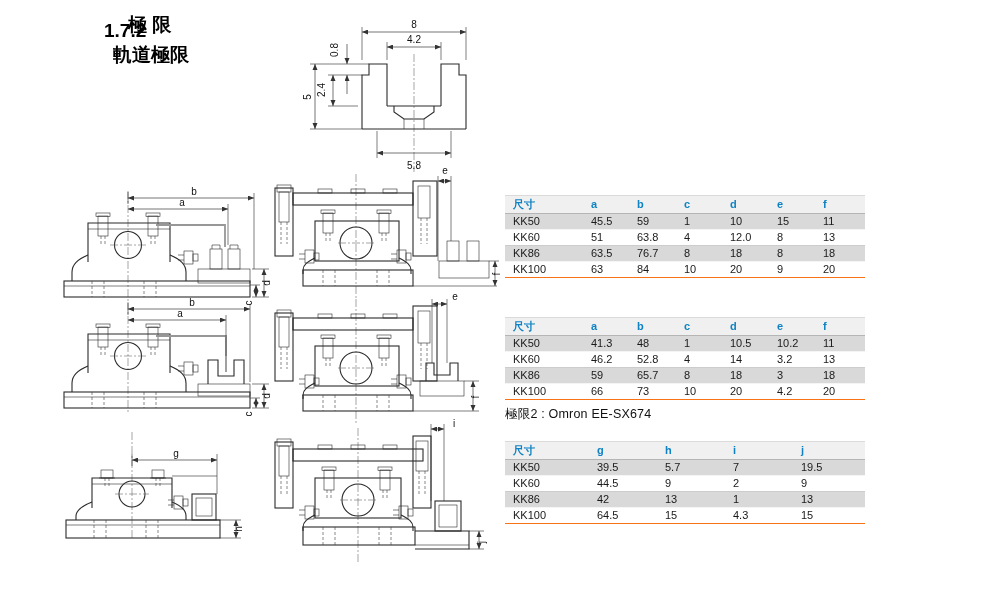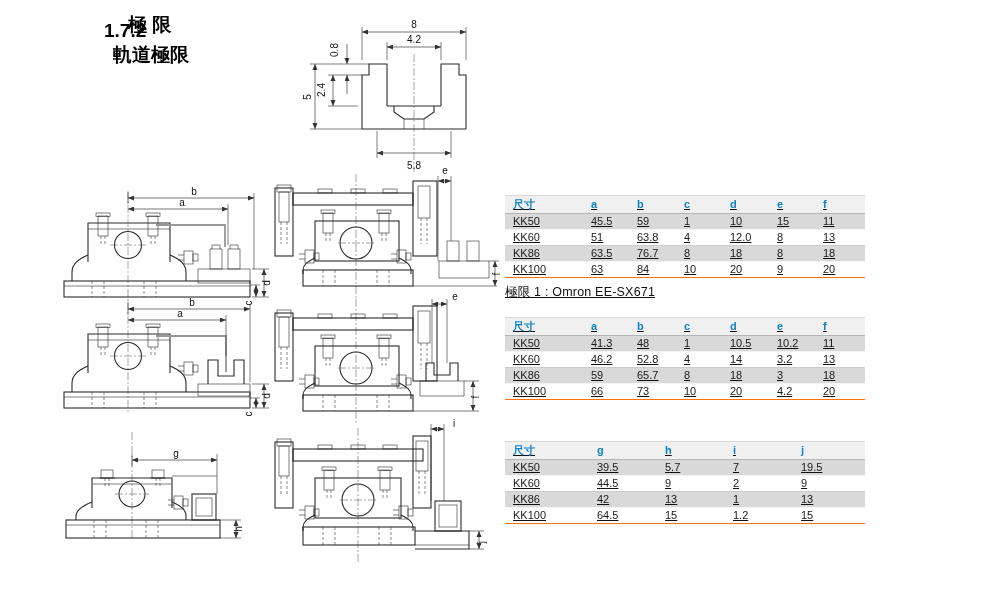--- a/index.html
+++ b/index.html
@@ -8,21 +8,21 @@
     width:989px; height:609px; background:#ffffff; position:relative;
     font-family:"Liberation Sans", sans-serif; color:#111; overflow:hidden;
   }
   .abs { position:absolute; }
   .heading { font-size:19px; font-weight:bold; color:#000; white-space:pre; }
   #sec-num { left:74px; top:20px;margin-left:30px; }
   #sec-title { left:128px; top:12px; }
   #sub-title { left:113px; top:42px; }
 
   
-  .tblock { width:362px;text-decoration:underline; }
+  .tblock { width:362px; }
   .dtable { border-collapse:collapse; table-layout:fixed; width:360px; font-size:11px; color:#1a1a1a; }
   .dtable th, .dtable td {
     height:15px; line-height:15px; padding:0 2px 0 4px; text-align:left;
     white-space:nowrap; overflow:hidden; font-weight:normal;
   }
   .dtable th:first-child, .dtable td:first-child { padding-left:8px; }
   .dtable thead th {
     color:var(--accent-blue); font-weight:bold; height:17px; line-height:17px;
     background:#f0f0f0; border-top:1px solid #dadada; border-bottom:1px solid #b5b5b5;
   }
@@ -401,21 +401,20 @@
         <td>KK100</td>
         <td>63</td>
         <td>84</td>
         <td>10</td>
         <td>20</td>
         <td>9</td>
         <td>20</td>
       </tr>
     </tbody>
   </table>
-  <div class="tcap">極限 1 : Omron EE-SX671</div>
 </div>
 
 <div class="abs tblock" style="left:505px; top:317px">
   <table class="dtable">
     <colgroup>
         <col style="width:82px">
         <col style="width:46px">
         <col style="width:47px">
         <col style="width:46px">
         <col style="width:47px">
@@ -465,20 +464,21 @@
         <td>KK100</td>
         <td>66</td>
         <td>73</td>
         <td>10</td>
         <td>20</td>
         <td>4.2</td>
         <td>20</td>
       </tr>
     </tbody>
   </table>
+  <div class="tcap">極限2 : Omron EE-SX674</div>
 </div>
 
 <div class="abs tblock" style="left:505px; top:441px">
   <table class="dtable">
     <colgroup>
         <col style="width:88px">
         <col style="width:68px">
         <col style="width:68px">
         <col style="width:68px">
         <col style="width:68px">
@@ -511,18 +511,18 @@
         <td>KK86</td>
         <td>42</td>
         <td>13</td>
         <td>1</td>
         <td>13</td>
       </tr>
       <tr>
         <td>KK100</td>
         <td>64.5</td>
         <td>15</td>
-        <td>1.2</td>
+        <td>4.3</td>
         <td>15</td>
       </tr>
     </tbody>
   </table>
 </div>
 
 </body></html>

